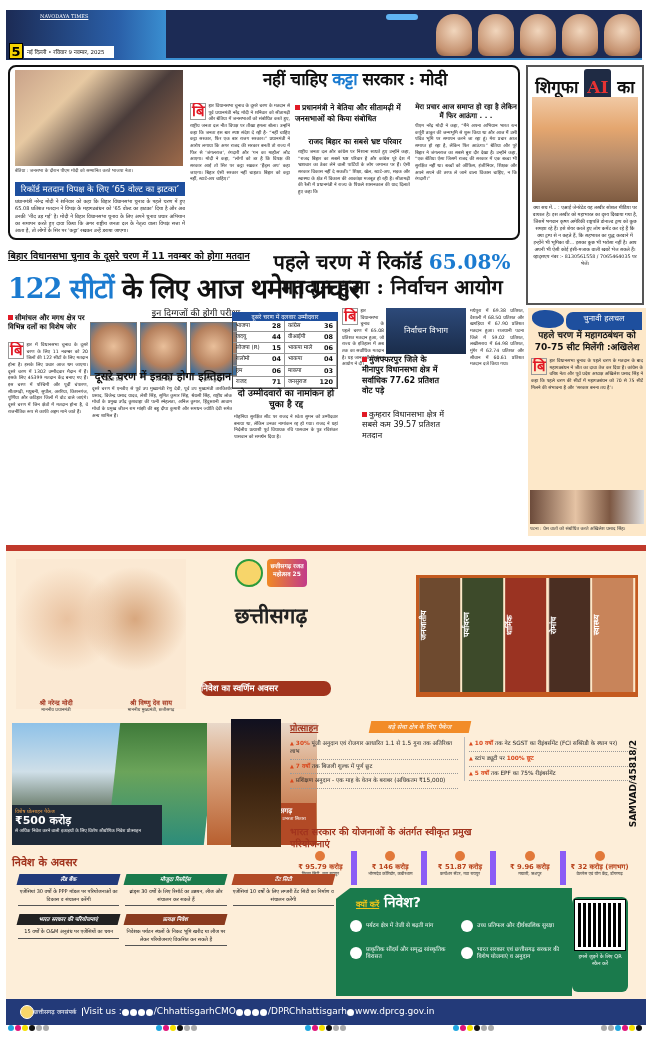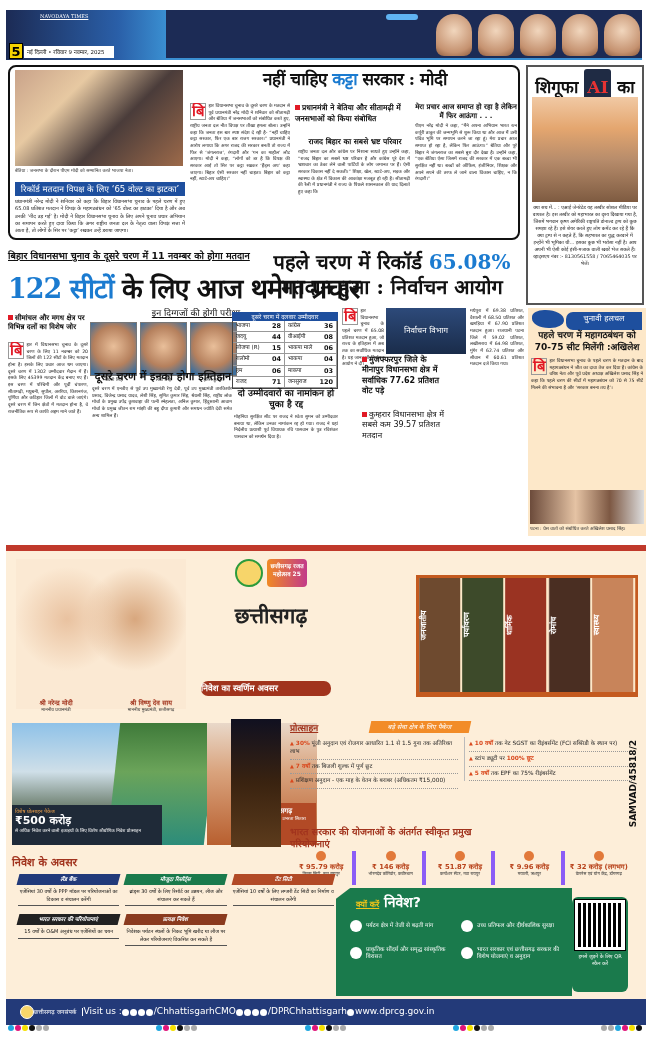--- a/index.html
+++ b/index.html
@@ -82,21 +82,21 @@
 .coll-cg .t2{font-size:4.5px}
 .night{left:225px;top:168px;width:50px;height:128px;background:linear-gradient(#101020,#3a2310 50%,#5c3b1c)}
 .incent{left:284px;top:170px;width:346px;height:102px}
 .incent-title{left:0;top:2px;font-size:9px;font-weight:bold;color:#a1331d;text-decoration:underline}
 .incent-tag{left:80px;top:0;width:100px;height:12px;background:#f28c28;color:#fff;font-size:6.5px;text-align:center;line-height:12px;transform:skewX(-12deg)}
 .incent-item{font-size:5.8px;color:#222;line-height:1.35;padding:3px 0;border-bottom:1px dotted #999}
 .incent-item .hi{color:#d9481d;font-weight:bold}
 .tri{color:#d9481d;font-size:5px;margin-right:2px}
 .gov-title{left:284px;top:275px;width:200px;font-size:9.5px;font-weight:bold;color:#a1331d;line-height:1.3}
 .projects{left:284px;top:300px;width:340px;height:34px;display:flex;gap:3px}
-.project{flex:1;text-align:center;border-right:4px solid #8b5cf6}
+.project{flex:1;text-align:center;border-right:6px solid #8b5cf6}
 .project .ico{width:10px;height:10px;margin:0 auto 2px;border-radius:50%;background:#e2793a}
 .project .amt{font-size:6.8px;font-weight:bold;color:#b8421b}
 .project .loc{font-size:4.3px;color:#333}
 .invest{left:4px;top:305px;width:330px;height:140px}
 .invest-title{left:2px;top:0;font-size:11px;font-weight:bold;color:#a1331d}
 .inv-tag{height:11px;color:#fff;font-size:5.5px;font-weight:bold;text-align:center;line-height:11px;transform:skewX(-15deg)}
 .inv-text{font-size:5px;text-align:center;line-height:1.5;margin-top:3px;border-bottom:1px solid #555;padding-bottom:2px}
 .why{left:330px;top:337px;width:236px;height:108px;background:#1a7a4c;border-radius:8px 0 0 0;clip-path:polygon(6% 0,100% 0,100% 100%,0 100%,0 10%)}
 .why-title{left:20px;top:6px;font-size:14px;font-weight:bold;color:#fff}
 .why-title .y{color:#f5c518;font-size:8px;text-decoration:underline}

